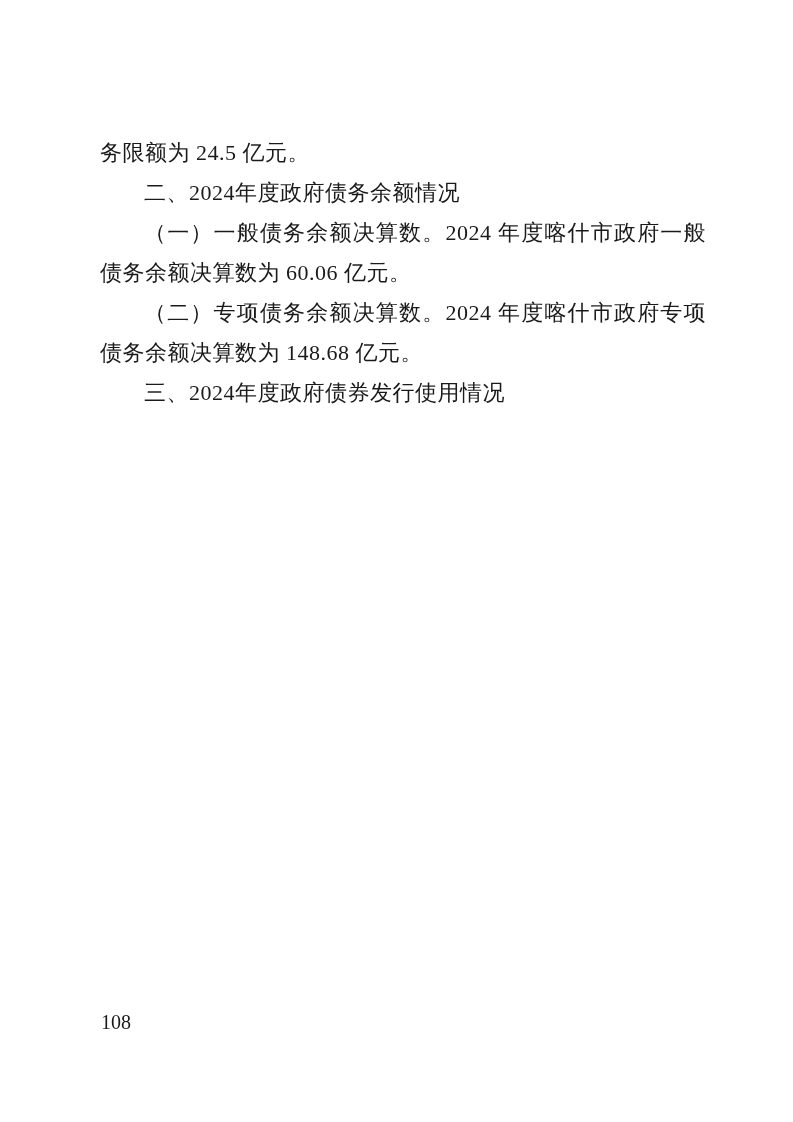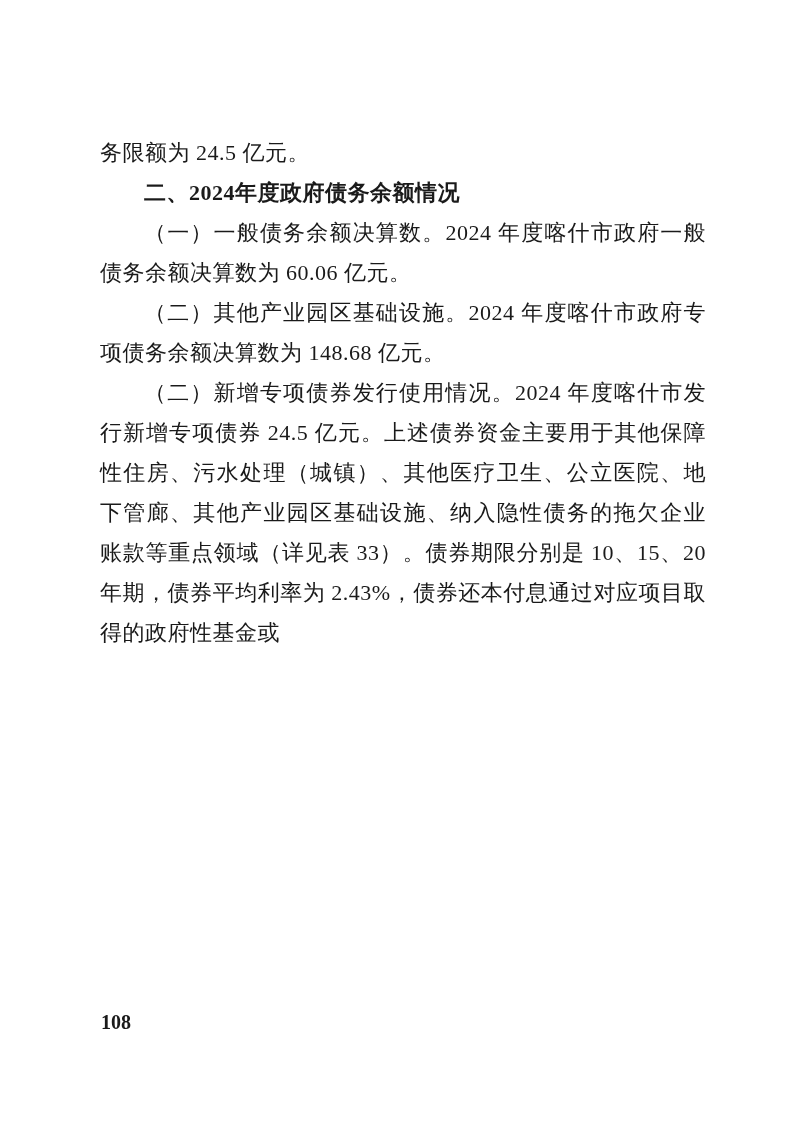--- a/index.html
+++ b/index.html
@@ -32,51 +32,50 @@
     text-justify: inter-character;
     word-break: break-all;
   }
   .para.indent {
     text-indent: 2em;
   }
   .para.no-indent {
     text-indent: 0;
   }
   .heading {
-    font-weight: bold;
+    font-weight: normal;
   }
   .lead {
     font-weight: normal;
   }
   .page-number {
     position: absolute;
     left: 101px;
     top: 1008px;
     font-size: 20px;
     line-height: 28px;
     color: #1a1a1a;
-    font-weight: bold;
   }
 </style>
 </head>
 <body>
 
 <div class="page">
   <div class="content">
 
     <p class="para no-indent"><span>务限额为 24.5 亿元。</span></p>
 
     <p class="para indent heading"><span>二、2024年度政府债务余额情况</span></p>
 
 
     <p class="para indent"><span class="lead">（一）一般债务余额决算数。</span><span>2024 年度喀什市政府一般债务余额决算数为 60.06 亿元。</span></p>
 
-    <p class="para indent"><span class="lead">（二）其他产业园区基础设施。</span><span>2024 年度喀什市政府专项债务余额决算数为 148.68 亿元。</span></p>
+    <p class="para indent"><span class="lead">（二）专项债务余额决算数。</span><span>2024 年度喀什市政府专项债务余额决算数为 148.68 亿元。</span></p>
+
+    <p class="para indent heading"><span>三、2024年度政府债券发行使用情况</span></p>
 
 
 
-
-    <p class="para indent"><span class="lead">（二）新增专项债券发行使用情况。</span><span>2024 年度喀什市发行新增专项债券 24.5 亿元。上述债券资金主要用于其他保障性住房、污水处理（城镇）、其他医疗卫生、公立医院、地下管廊、其他产业园区基础设施、纳入隐性债务的拖欠企业账款等重点领域（详见表 33）。债券期限分别是 10、15、20 年期，债券平均利率为 2.43%，债券还本付息通过对应项目取得的政府性基金或</span></p>
 
   </div>
 
   <div class="page-number">108</div>
 </div>
 
 </body></html>

